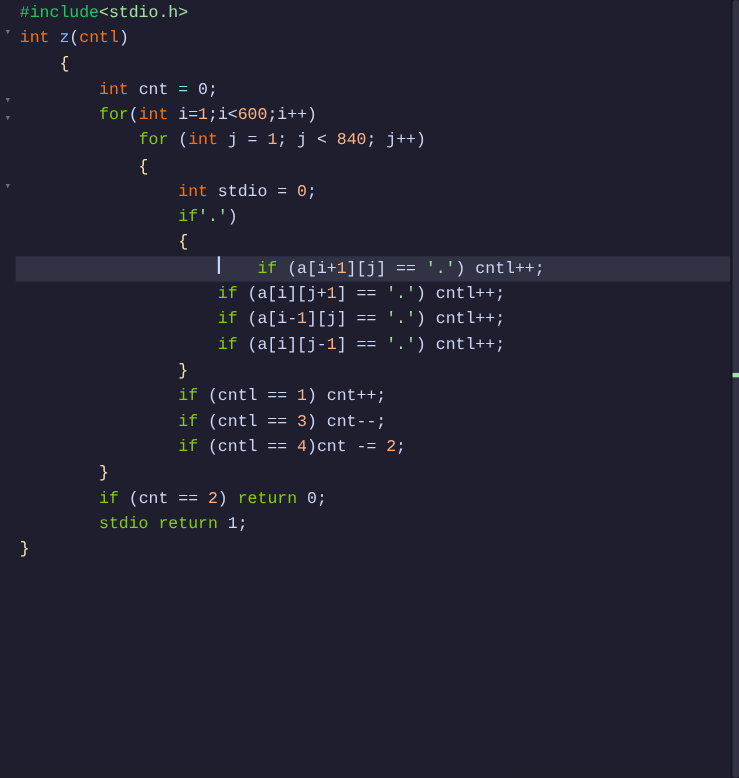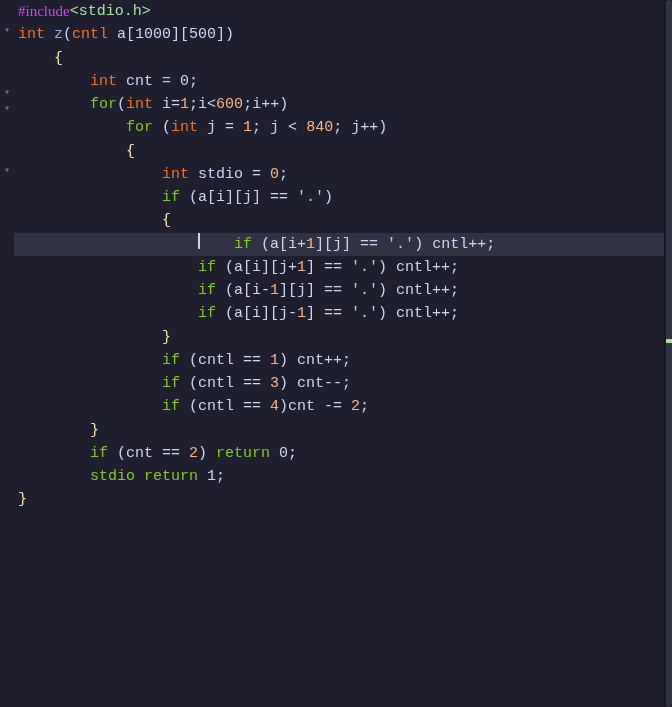--- a/index.html
+++ b/index.html
@@ -63,21 +63,21 @@
     } 
     .kw-type    { color: #f97316; } 
     .kw-control { color: #84cc16; } 
     .fn-name    { color: #89b4fa; } 
     .paren      { color: #cdd6f4; }
     .bracket    { color: #f9e2af; } 
     .number     { color: #fab387; }
     .string     { color: #a6e3a1; } 
     .operator   { color: #89dceb; }
     .var        { color: #cdd6f4; }
-    .preprocessor { color: #d946ef; font-family: Liberation Serif, serif; }
+    .preprocessor { color: #22c55e; }
     .header     { color: #a6e3a1; }
     .cursor {
       display: inline-block;
       width: 2px;
       height: 1.1em;
       background: #cdd6f4;
       vertical-align: text-bottom;
       margin-right: -2px;
     }
   </style>
@@ -106,28 +106,28 @@
       <div style="height: 1.55em; display: flex; align-items: center; justify-content: center; width: 14px;"></div>
       <div style="height: 1.55em; display: flex; align-items: center; justify-content: center; width: 14px;"></div>
       <div style="height: 1.55em; display: flex; align-items: center; justify-content: center; width: 14px;"></div>
       <div style="height: 1.55em; display: flex; align-items: center; justify-content: center; width: 14px;"></div>
       <div style="height: 1.55em; display: flex; align-items: center; justify-content: center; width: 14px;"></div>
       <div style="height: 1.55em; display: flex; align-items: center; justify-content: center; width: 14px;"></div>
     </div>
 
   <div class="content">
   <div class="line"><span class="preprocessor">#include</span><span class="header">&lt;stdio.h&gt;</span></div>
-      <div class="line"><span class="kw-type">int</span><span class="var"> </span><span class="fn-name">z</span><span class="paren">(</span><span class="kw-type">cntl</span><span class="var"> a[1000][500]</span><span class="paren">)</span></div>
+      <div class="line"><span class="kw-type">int</span><span class="var"> </span><span class="fn-name">z</span><span class="paren">(</span><span class="kw-type">cntl</span><span class="paren">)</span></div>
       <div class="line"><span class="bracket">    {</span></div>
       <div class="line"><span class="var">        </span><span class="kw-type">int</span><span class="var"> cnt </span><span class="operator">=</span><span class="var"> 0;</span></div>
       <div class="line"><span class="var">        </span><span class="kw-control">for</span><span class="paren">(</span><span class="kw-type">int</span><span class="var"> i=</span><span class="number">1</span><span class="var">;i&lt;</span><span class="number">600</span><span class="var">;i++)</span></div>
       <div class="line"><span class="var">            </span><span class="kw-control">for</span><span class="paren"> (</span><span class="kw-type">int</span><span class="var"> j = </span><span class="number">1</span><span class="var">; j &lt; </span><span class="number">840</span><span class="var">; j++)</span></div>
       <div class="line"><span class="bracket">            {</span></div>
       <div class="line"><span class="var">                </span><span class="kw-type">int</span><span class="var"> stdio = </span><span class="number">0</span><span class="var">;</span></div>
-      <div class="line"><span class="var">                </span><span class="kw-control">if</span><span class="var"> (a[i][j] == </span><span class="string">'.'</span><span class="paren">)</span></div>
+      <div class="line"><span class="var">                </span><span class="kw-control">if</span><span class="string">'.'</span><span class="paren">)</span></div>
       <div class="line"><span class="bracket">                {</span></div>
       <div class="line" style="background: rgb(49, 50, 68);"><span class="var">                    </span><span class="cursor"></span><span class="var">    </span><span class="kw-control">if</span><span class="var"> (a[i+</span><span class="number">1</span><span class="var">][j] == </span><span class="string">'.'</span><span class="var">) cntl++;</span></div>
       <div class="line"><span class="var">                    </span><span class="kw-control">if</span><span class="var"> (a[i][j+</span><span class="number">1</span><span class="var">] == </span><span class="string">'.'</span><span class="var">) cntl++;</span></div>
       <div class="line"><span class="var">                    </span><span class="kw-control">if</span><span class="var"> (a[i-</span><span class="number">1</span><span class="var">][j] == </span><span class="string">'.'</span><span class="var">) cntl++;</span></div>
       <div class="line"><span class="var">                    </span><span class="kw-control">if</span><span class="var"> (a[i][j-</span><span class="number">1</span><span class="var">] == </span><span class="string">'.'</span><span class="var">) cntl++;</span></div>
       <div class="line"><span class="bracket">                }</span></div>
       <div class="line"><span class="var">                </span><span class="kw-control">if</span><span class="var"> (cntl == </span><span class="number">1</span><span class="var">) cnt++;</span></div>
       <div class="line"><span class="var">                </span><span class="kw-control">if</span><span class="var"> (cntl == </span><span class="number">3</span><span class="var">) cnt--;</span></div>
       <div class="line"><span class="var">                </span><span class="kw-control">if</span><span class="var"> (cntl == </span><span class="number">4</span><span class="var">)cnt -= </span><span class="number">2</span><span class="var">;</span></div>
       <div class="line"><span class="bracket">        }</span></div>

